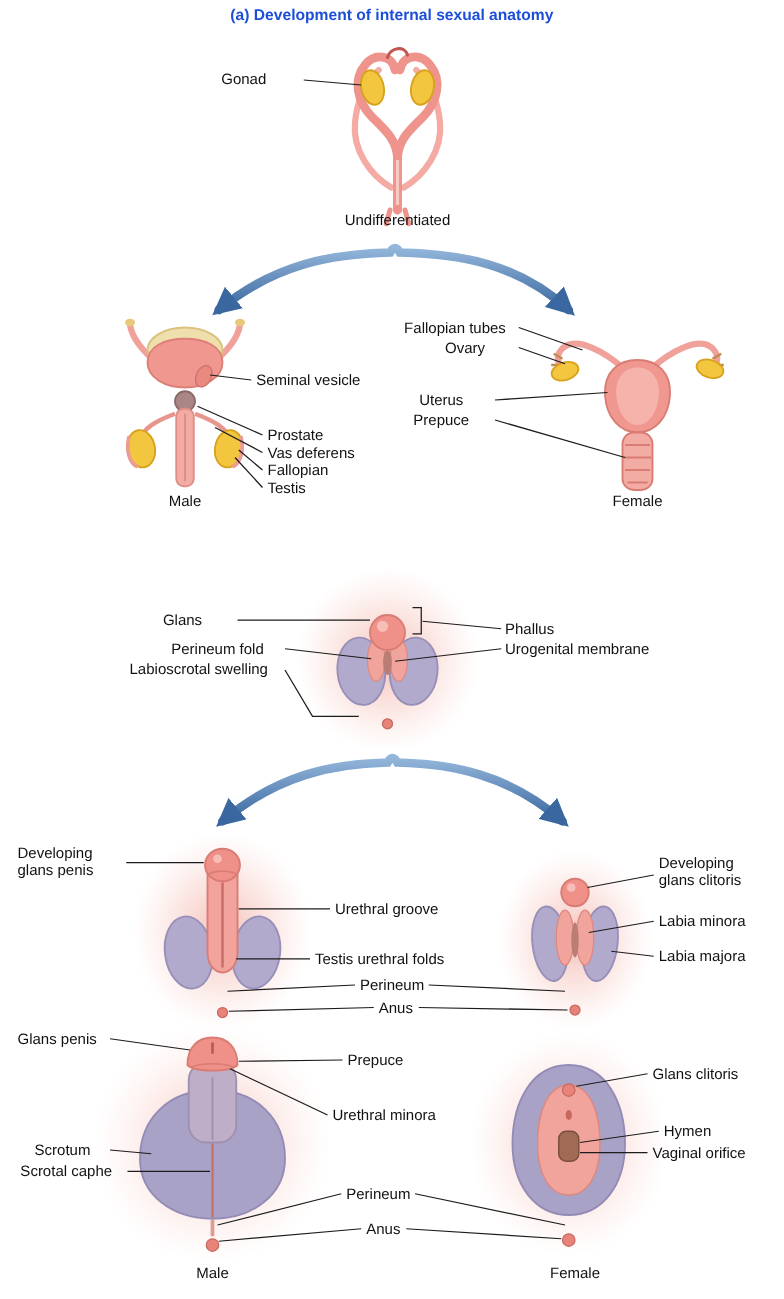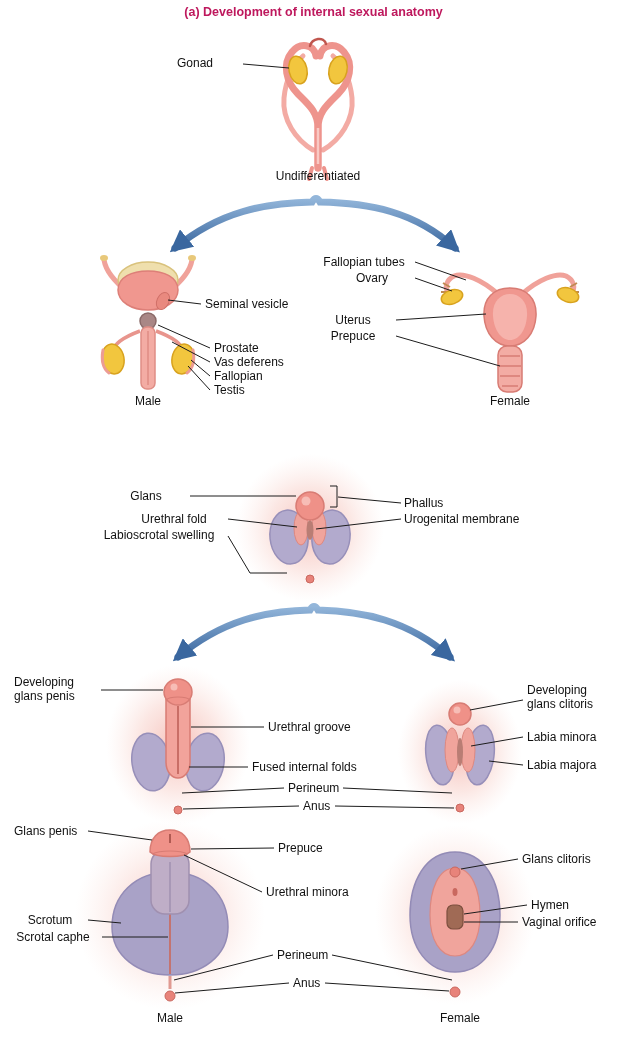--- a/index.html
+++ b/index.html
@@ -11,21 +11,21 @@
   .lbl{
     position:absolute;font-size:12px;line-height:1.18;color:#111;
     white-space:nowrap;
   }
   .wrap{white-space:normal;}
   .bold{font-weight:normal;}
   .right{text-align:center;}
   .center{text-align:center;}
   .title{
     position:absolute;left:0;width:627px;text-align:center;
-    font-size:12.5px;font-weight:bold;color:#be185d;
+    font-size:12.5px;font-weight:bold;color:#1d4ed8;
   }
 </style>
 </head>
 <body>
 
 <div class="stage">
 
   <svg class="art" width="627" height="1039" viewBox="0 0 627 1039">
     <defs>
       <radialGradient id="glow">
@@ -210,26 +210,26 @@
   <div class="lbl right" style="left:316px;top:255px;width:96px">Fallopian tubes</div>
   <div class="lbl right" style="left:332px;top:271px;width:80px">Ovary</div>
   <div class="lbl right" style="left:313px;top:313px;width:80px">Uterus</div>
   <div class="lbl right" style="left:313px;top:329px;width:80px">Prepuce</div>
   <div class="lbl bold center" style="left:470px;top:394px;width:80px">Female</div>
 
 
   <div class="lbl right" style="left:106px;top:489px;width:80px">Glans</div>
   <div class="lbl" style="left:404px;top:496px">Phallus</div>
   <div class="lbl" style="left:404px;top:512px">Urogenital membrane</div>
-  <div class="lbl right" style="left:124px;top:512px;width:100px">Urethral fold</div>
+  <div class="lbl right" style="left:124px;top:512px;width:100px">Perineum fold</div>
   <div class="lbl right" style="left:94px;top:528px;width:130px">Labioscrotal swelling</div>
 
   <div class="lbl wrap" style="left:14px;top:675px;width:84px">Developing glans penis</div>
   <div class="lbl" style="left:268px;top:720px">Urethral groove</div>
-  <div class="lbl" style="left:252px;top:760px">Fused internal folds</div>
+  <div class="lbl" style="left:252px;top:760px">Testis urethral folds</div>
   <div class="lbl" style="left:288px;top:781px">Perineum</div>
   <div class="lbl" style="left:303px;top:799px">Anus</div>
   <div class="lbl wrap" style="left:527px;top:683px;width:90px">Developing glans clitoris</div>
   <div class="lbl" style="left:527px;top:730px">Labia minora</div>
   <div class="lbl" style="left:527px;top:758px">Labia majora</div>
 
   <div class="lbl" style="left:14px;top:824px">Glans penis</div>
   <div class="lbl" style="left:278px;top:841px">Prepuce</div>
   <div class="lbl" style="left:266px;top:885px">Urethral minora</div>
   <div class="lbl right" style="left:16px;top:913px;width:68px">Scrotum</div>

